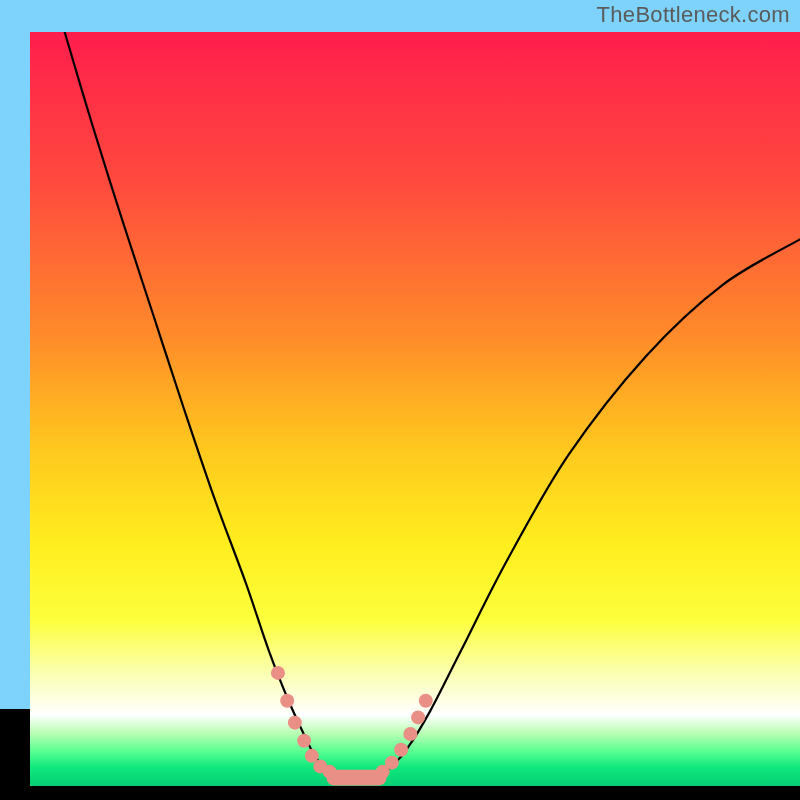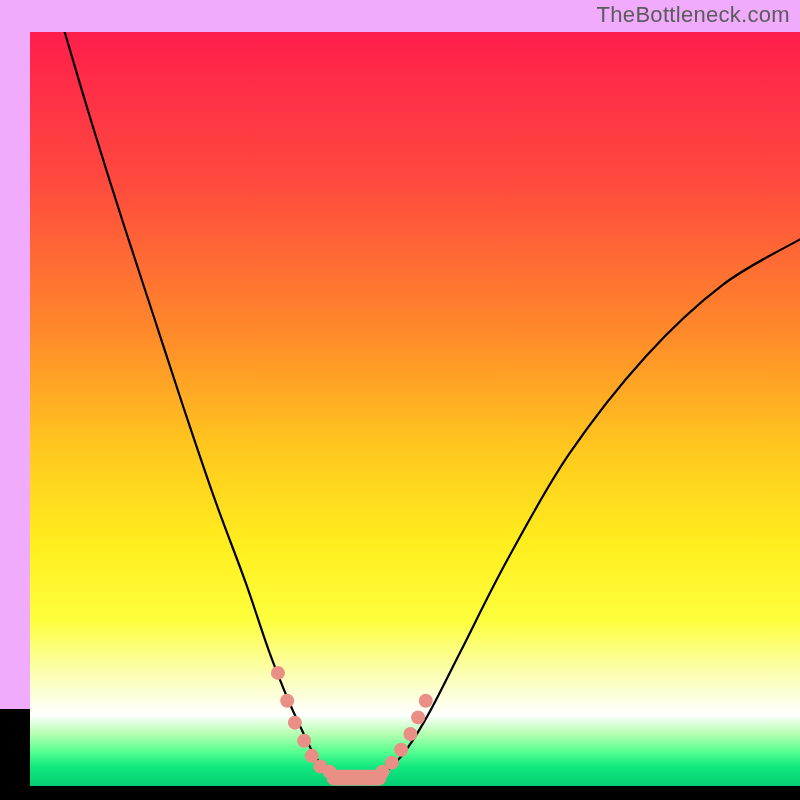--- a/index.html
+++ b/index.html
@@ -8,21 +8,21 @@
     width: 800px;
     height: 800px;
     background: #000;
     overflow: hidden;
     font-family: Arial, Helvetica, sans-serif;
   }
   .stage {
     position: relative;
     width: 800px;
     height: 709px;
-    background: #f0abfc;
+    background: #7dd3fc;
   }
   .watermark {
     position: absolute;
     top: 2px;
     right: 10px;
     color: #5b5b5b;
     font-size: 22px;
     font-weight: 500;
     letter-spacing: 0.3px;
     z-index: 50;

